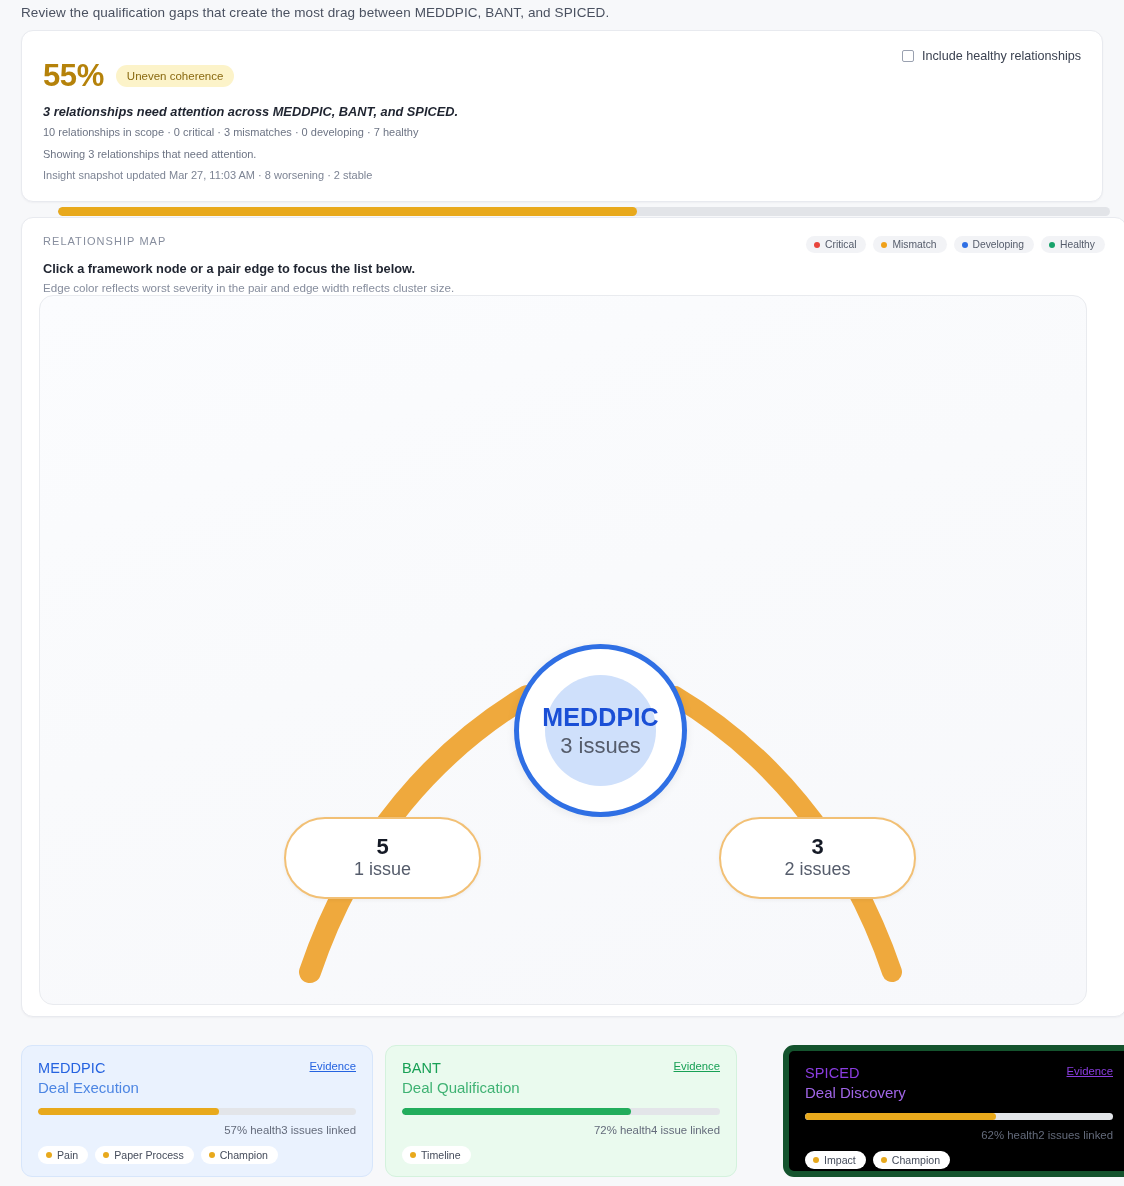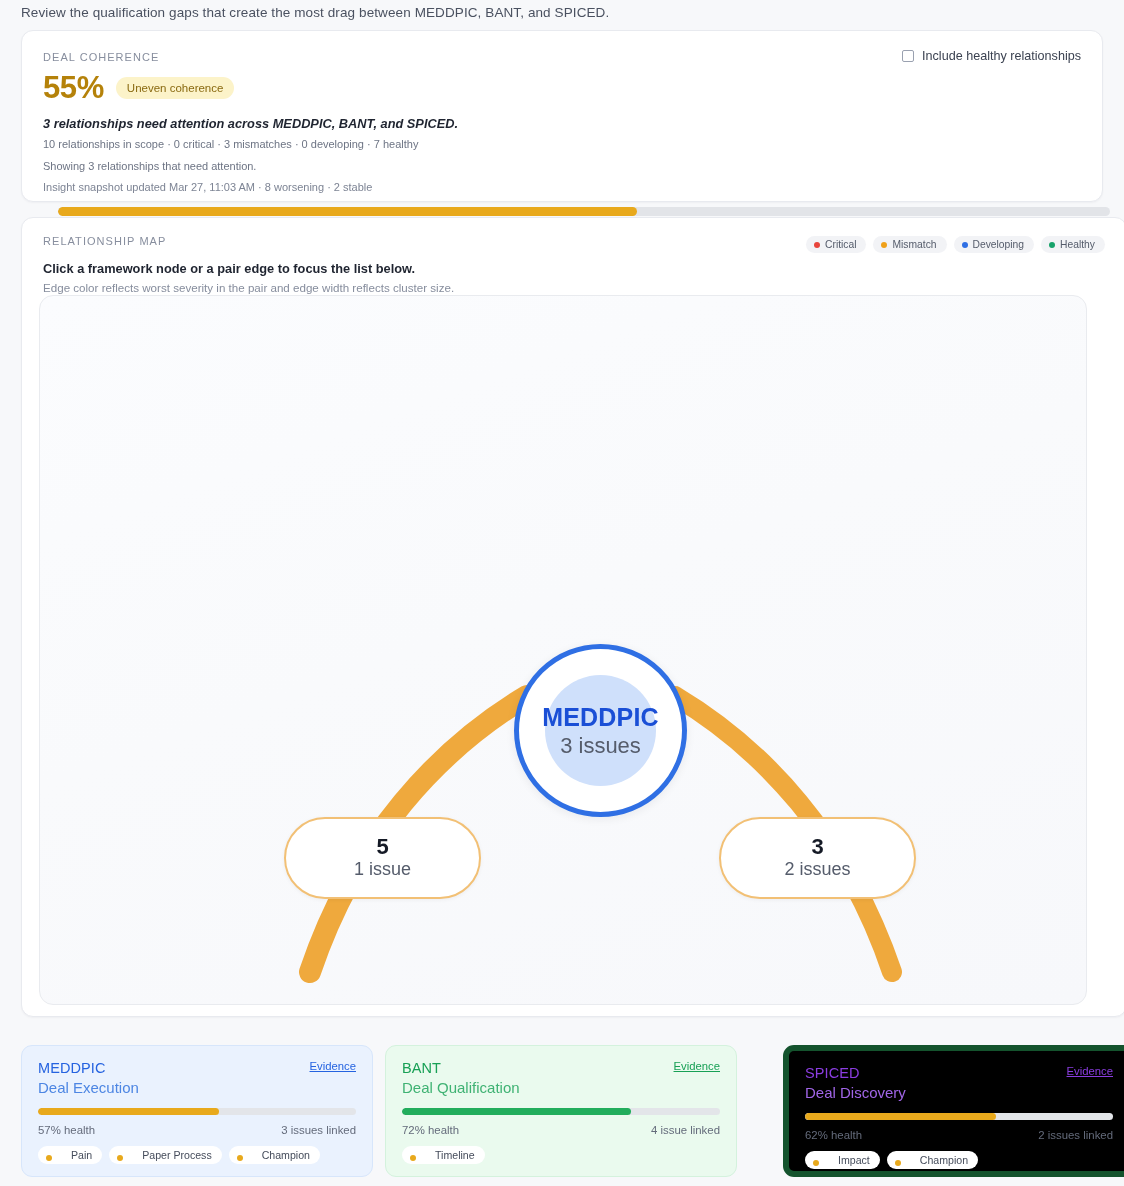--- a/index.html
+++ b/index.html
@@ -153,39 +153,38 @@
   #fcard-bant .fsub { color: #3fb273; }
   #fcard-spiced .fname, #fcard-spiced .fev { color: #8b3de0; }
   #fcard-spiced .fsub { color: #a065e6; }
 
   .fbar {
     margin-top: 12px; height: 7px; border-radius: 999px;
     background: #e3e5e9; overflow: hidden;
   }
   .fbar > i { display: block; height: 100%; border-radius: 999px; }
   .frow {
-    margin-top: 9px; display: flex; justify-content: space-between;
+    margin-top: 9px; display: flex; justify-content: flex-end;
     font-size: 11.4px; color: #646b7b;
   }
   .ftags { margin-top: 10px; display: flex; gap: 7px; }
   .ftag {
     background: #ffffff; border-radius: 999px; padding: 3px 10px 3px 8px;
-    font-size: 10.6px; color: #454c5b; display: flex; align-items: flex-end; gap: 19px;
+    font-size: 10.6px; color: #454c5b; display: flex; align-items: center; gap: 5px;
   }
   .ftag .tdot { width: 6px; height: 6px; border-radius: 50%; background: #e8a91c; display:inline-block; }
 </style>
 </head>
 <body>
 
 <div class="page">
 
   <div class="intro">Review the qualification gaps that create the most drag between MEDDPIC, BANT, and SPICED.</div>
 
   <div class="card coherence">
-    <div class="eyebrow">DEAL COHERENCE</div>
 
     <div class="score-row">
       <div class="score">55%</div>
       <div class="score-chip">Uneven coherence</div>
     </div>
 
     <div class="headline">3 relationships need attention across MEDDPIC, BANT, and SPICED.</div>
     <div class="meta">10 relationships in scope · 0 critical · 3 mismatches · 0 developing · 7 healthy</div>
     <div class="meta">Showing 3 relationships that need attention.</div>
     <div class="meta dim">Insight snapshot updated Mar 27, 11:03 AM · 8 worsening · 2 stable</div>

